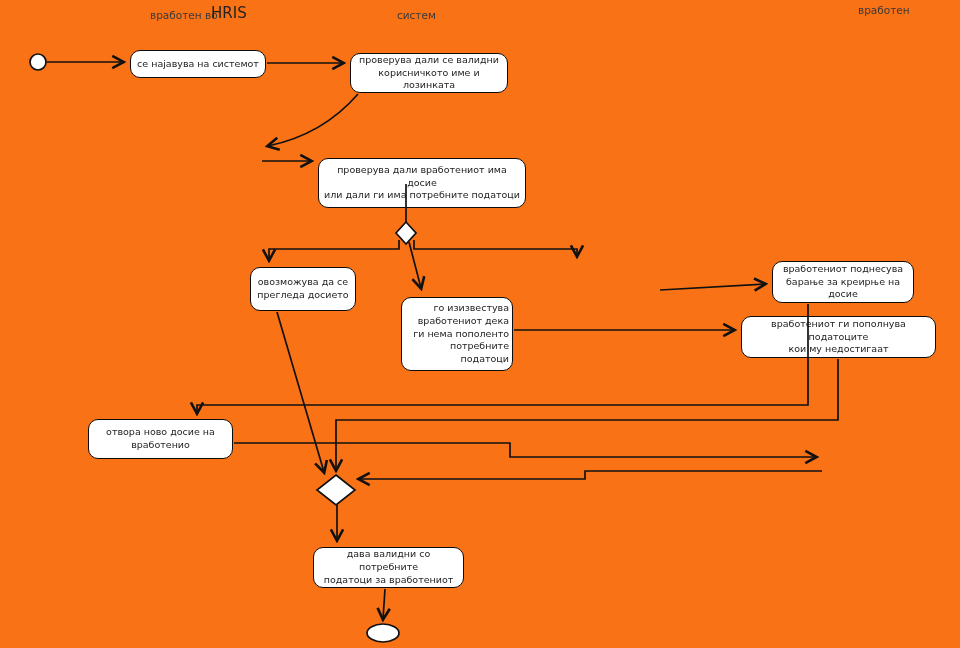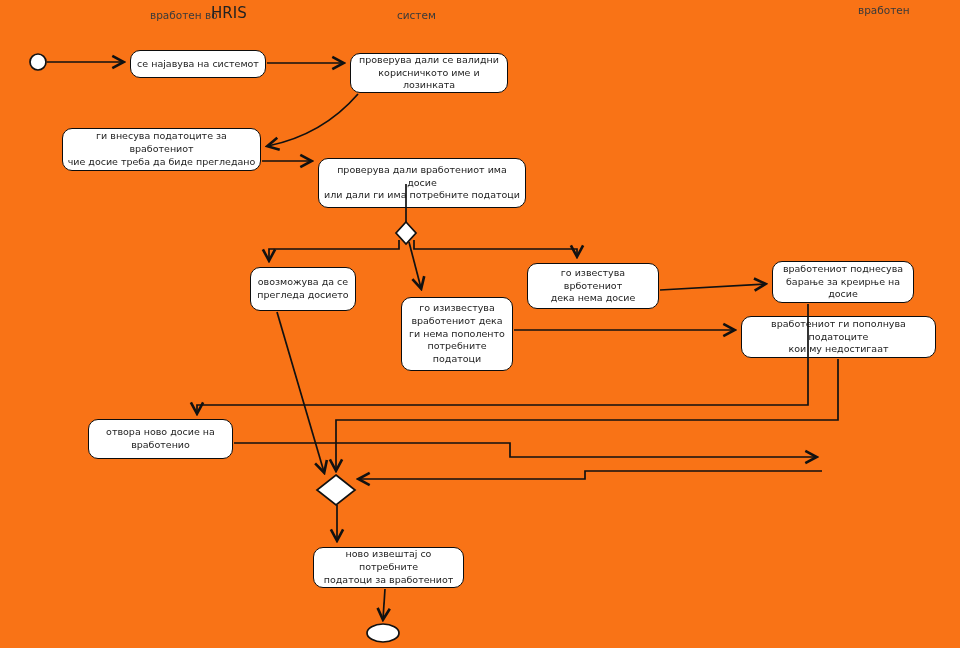--- a/index.html
+++ b/index.html
@@ -32,48 +32,44 @@
   <span class="lane-label" style="left:150px; top:9px;">вработен во</span>
   <span class="lane-label big" style="left:211px; top:4px;">HRIS</span>
   <span class="lane-label" style="left:397px; top:1px;margin-top:8px;">систем</span>
   <span class="lane-label" style="left:858px; top:4px;">вработен</span>
 
   <div class="node" style="left:130px; top:50px; width:136px; height:28px;">се најавува на системот</div>
 
   <div class="node" style="left:350px; top:53px; width:158px; height:40px;">проверува дали се валидни
 корисничкото име и лозинката</div>
 
-  <div class="node" style="left:62px; top:128px; width:199px; height:43px;">ги внесува податоците за вработениот
-чие досие треба да биде прегледано</div>
 
   <div class="node" style="left:318px; top:126px; width:208px; height:50px;margin-top:32px;">проверува дали вработениот има досие
 или дали ги има потребните податоци</div>
 
   <div class="node" style="left:250px; top:267px; width:106px; height:44px;">овозможува да се
 прегледа досието</div>
 
-  <div class="node" style="left:401px; top:297px; width:112px; height:74px;">го изизвестува
+  <div class="node" style="left:401px; top:297px; width:112px; height:74px;text-align:right;">го изизвестува
 вработениот дека
 ги нема пополенто
 потребните податоци</div>
 
-  <div class="node" style="left:527px; top:263px; width:132px; height:46px;">го известува врботениот
-дека нема досие</div>
 
   <div class="node" style="left:772px; top:261px; width:142px; height:42px;">вработениот поднесува
 барање за креирње на досие</div>
 
   <div class="node" style="left:741px; top:316px; width:195px; height:42px;">вработениот ги пополнува податоците
 кои му недостигаат</div>
 
   <div class="node" style="left:88px; top:419px; width:145px; height:40px;">отвора ново досие на
 вработенио</div>
 
 
-  <div class="node" style="left:313px; top:547px; width:151px; height:41px;">ново извештај со потребните
+  <div class="node" style="left:313px; top:547px; width:151px; height:41px;">дава валидни со потребните
 податоци за вработениот</div>
 
   <svg class="wires" width="960" height="648" viewBox="0 0 960 648">
     <defs>
       <marker id="arrow" viewBox="0 0 10 10" refX="8" refY="5" markerWidth="9" markerHeight="9" orient="auto-start-reverse">
         <path d="M 1 1 L 8.5 5 L 1 9" fill="none" stroke="#111111" stroke-width="1.8"></path>
       </marker>
     </defs>
 
     <path d="M 47 62 H 123" marker-end="url(#arrow)"></path>

